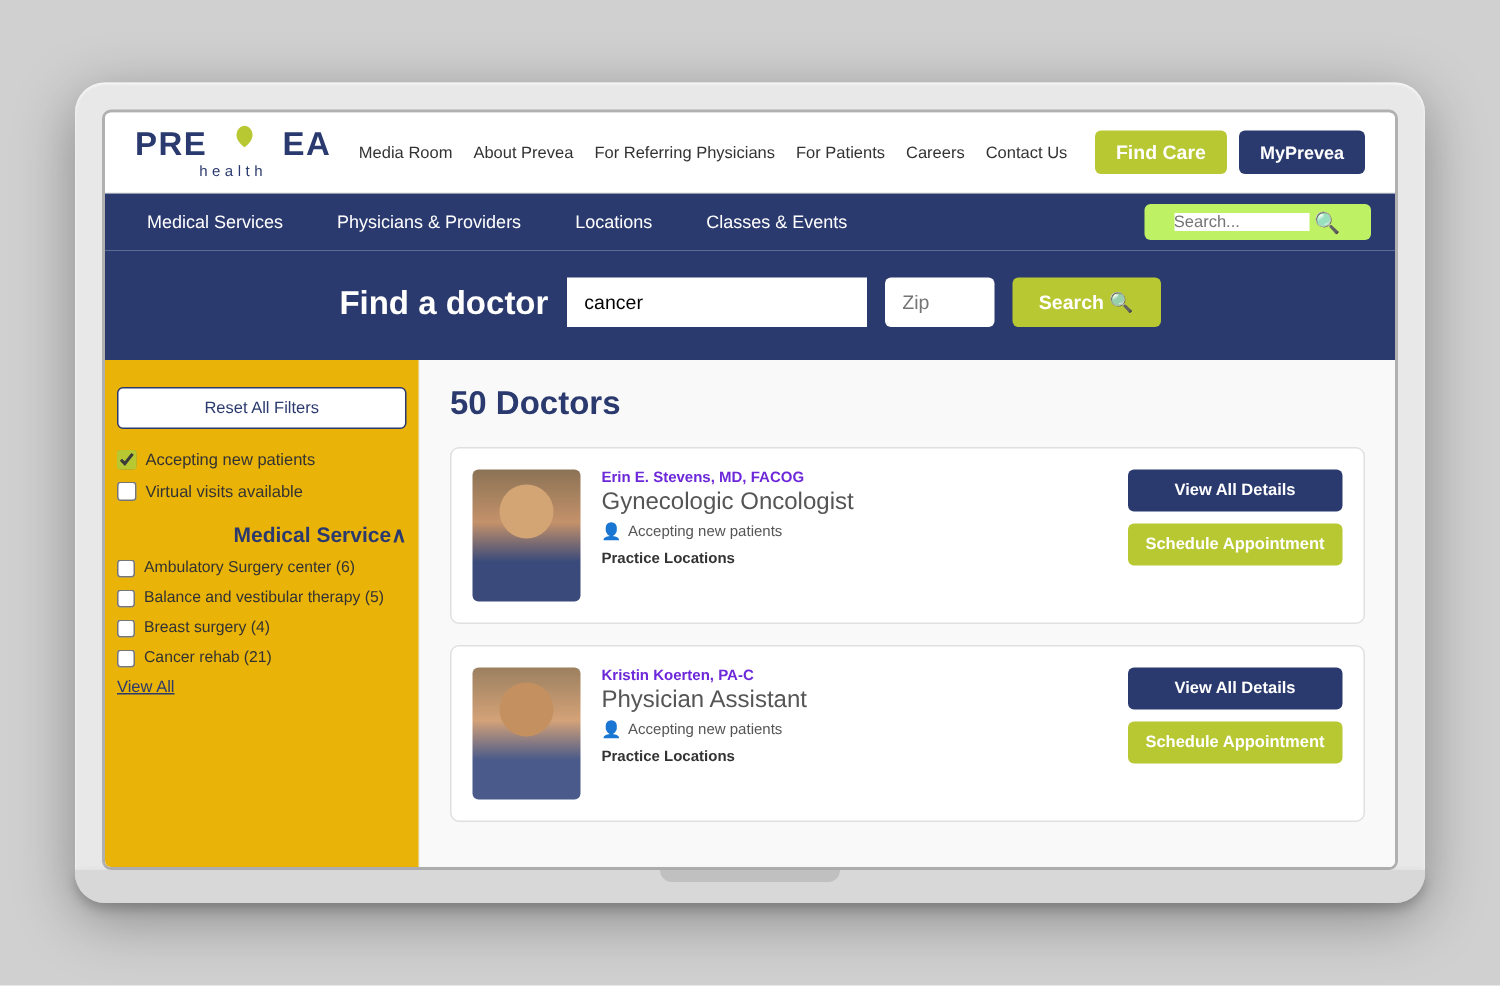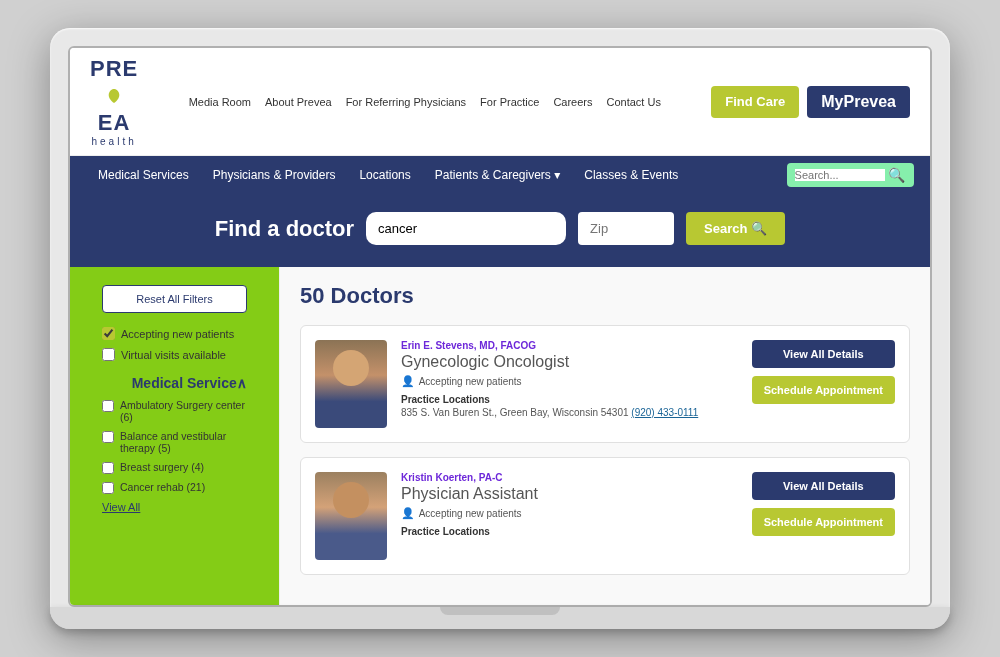--- a/index.html
+++ b/index.html
@@ -56,23 +56,22 @@
       background: #fff;
       border-bottom: 1px solid #eee;
     }
     .logo-area {
       display: flex;
       flex-direction: column;
       align-items: center;
     }
     .logo-text {
       display: flex;
-      align-items: center;
-      gap: 6px;
-      flex-direction: column;
+      align-items: flex-start;
+      gap: 18px;
     }
     .logo-prevea {
       font-size: 22px;
       font-weight: bold;
       color: #2b3a6e;
       letter-spacing: 1px;
     }
     .logo-health {
       font-size: 10px;
       color: #2b3a6e;
@@ -105,51 +104,51 @@
       font-size: 13px;
       font-weight: bold;
       cursor: pointer;
     }
     .btn-myprevea {
       background: #2b3a6e;
       color: #fff;
       border: none;
       padding: 7px 14px;
       border-radius: 4px;
-      font-size: 16px;
+      font-size: 12px;
       font-weight: bold;
       cursor: pointer;
     }
 
     
     .main-nav {
       background: #2b3a6e;
       display: flex;
       align-items: center;
       justify-content: space-between;
       padding: 0 16px;
     }
     .main-nav-links {
       display: flex;
-      gap: 0;
+      gap: 12px;
     }
     .main-nav-links a {
       color: #fff;
       text-decoration: none;
       font-size: 12px;
       padding: 12px 12px;
       display: block;
       cursor: pointer;
     }
     .search-bar {
       display: flex;
       align-items: center;
-      background: #86efac;
-      border-radius: 4px;
-      padding: 4px 8px;
+      background: #bef264;
+      border-radius: 4px;
+      padding: 4px 20px;
       gap: 4px;
       margin-left: 24px;
     }
     .search-bar input {
       border: none;
       outline: none;
       font-size: 12px;
       width: 110px;
       color: #999;
     }
@@ -169,31 +168,31 @@
     }
     .hero-title {
       color: #fff;
       font-size: 22px;
       font-weight: bold;
       white-space: nowrap;
     }
     .hero-input {
       padding: 9px 12px;
       border: none;
-      border-radius: 10px;
+      border-radius: 0;
       font-size: 13px;
       width: 200px;
       outline: none;
     }
     .hero-zip {
       padding: 9px 12px;
       border: none;
       border-radius: 4px;
       font-size: 13px;
-      width: 96px;
+      width: 73px;
       outline: none;
       color: #000000;
     }
     .btn-search {
       background: #b8c832;
       color: #fff;
       border: none;
       padding: 9px 18px;
       border-radius: 4px;
       font-size: 13px;
@@ -208,22 +207,22 @@
     .content-area {
       display: flex;
       background: #f9f9f9;
       min-height: 330px;
     }
 
     
     .sidebar {
       width: 210px;
       min-width: 210px;
-      background: #84cc16;
-      padding: 18px 32px;
+      background: #eab308;
+      padding: 18px 8px;
       border-right: 1px solid #eee;
     }
     .btn-reset {
       border: 1px solid #2b3a6e;
       background: #fff;
       color: #2b3a6e;
       padding: 7px 16px;
       border-radius: 4px;
       font-size: 11px;
       cursor: pointer;
@@ -436,37 +435,36 @@
           </svg>
           <span class="logo-prevea">EA</span>
         </div>
         <div class="logo-health">health</div>
       </div>
 
       <div class="top-nav">
         <a>Media Room</a>
         <a>About Prevea</a>
         <a>For Referring Physicians</a>
-        <a>For Practice</a>
+        <a>For Patients</a>
         <a>Careers</a>
         <a>Contact Us</a>
       </div>
 
       <div class="top-buttons">
         <button class="btn-find-care">Find Care</button>
         <button class="btn-myprevea">MyPrevea</button>
       </div>
     </div>
 
     <nav class="main-nav">
       <div class="main-nav-links">
         <a>Medical Services</a>
         <a>Physicians &amp; Providers</a>
         <a>Locations</a>
-        <a>Patients &amp; Caregivers ▾</a>
         <a>Classes &amp; Events</a>
       </div>
       <div class="search-bar">
         <input type="text" style="border: none; outline: none; font-size: 11px; width: 90px; color: rgb(153, 153, 153);" placeholder="Search...">
         <span class="search-icon-nav">🔍</span>
       </div>
     </nav>
 
     <div class="hero-search">
       <span class="hero-title">Find a doctor</span>
@@ -524,24 +522,20 @@
             <div class="face-circle"></div>
           </div>
           <div class="doctor-info">
             <div class="doctor-name">Erin E. Stevens, MD, FACOG</div>
             <div class="doctor-specialty">Gynecologic Oncologist</div>
             <div class="accepting-badge">
               <span class="accepting-icon">👤</span>
               <span>Accepting new patients</span>
             </div>
             <div class="practice-label">Practice Locations</div>
-            <div class="practice-address">
-              <span>835 S. Van Buren St., Green Bay, Wisconsin 54301</span>
-              <span style="color:#1a6496;text-decoration:underline;cursor:pointer;">(920) 433-0111</span>
-            </div>
           </div>
           <div class="doctor-actions">
             <button class="btn-view-details">View All Details</button>
             <button class="btn-schedule">Schedule Appointment</button>
           </div>
         </div>
 
         <div class="doctor-card">
           <div class="photo-kristin">
             <div class="face-circle-2"></div>

